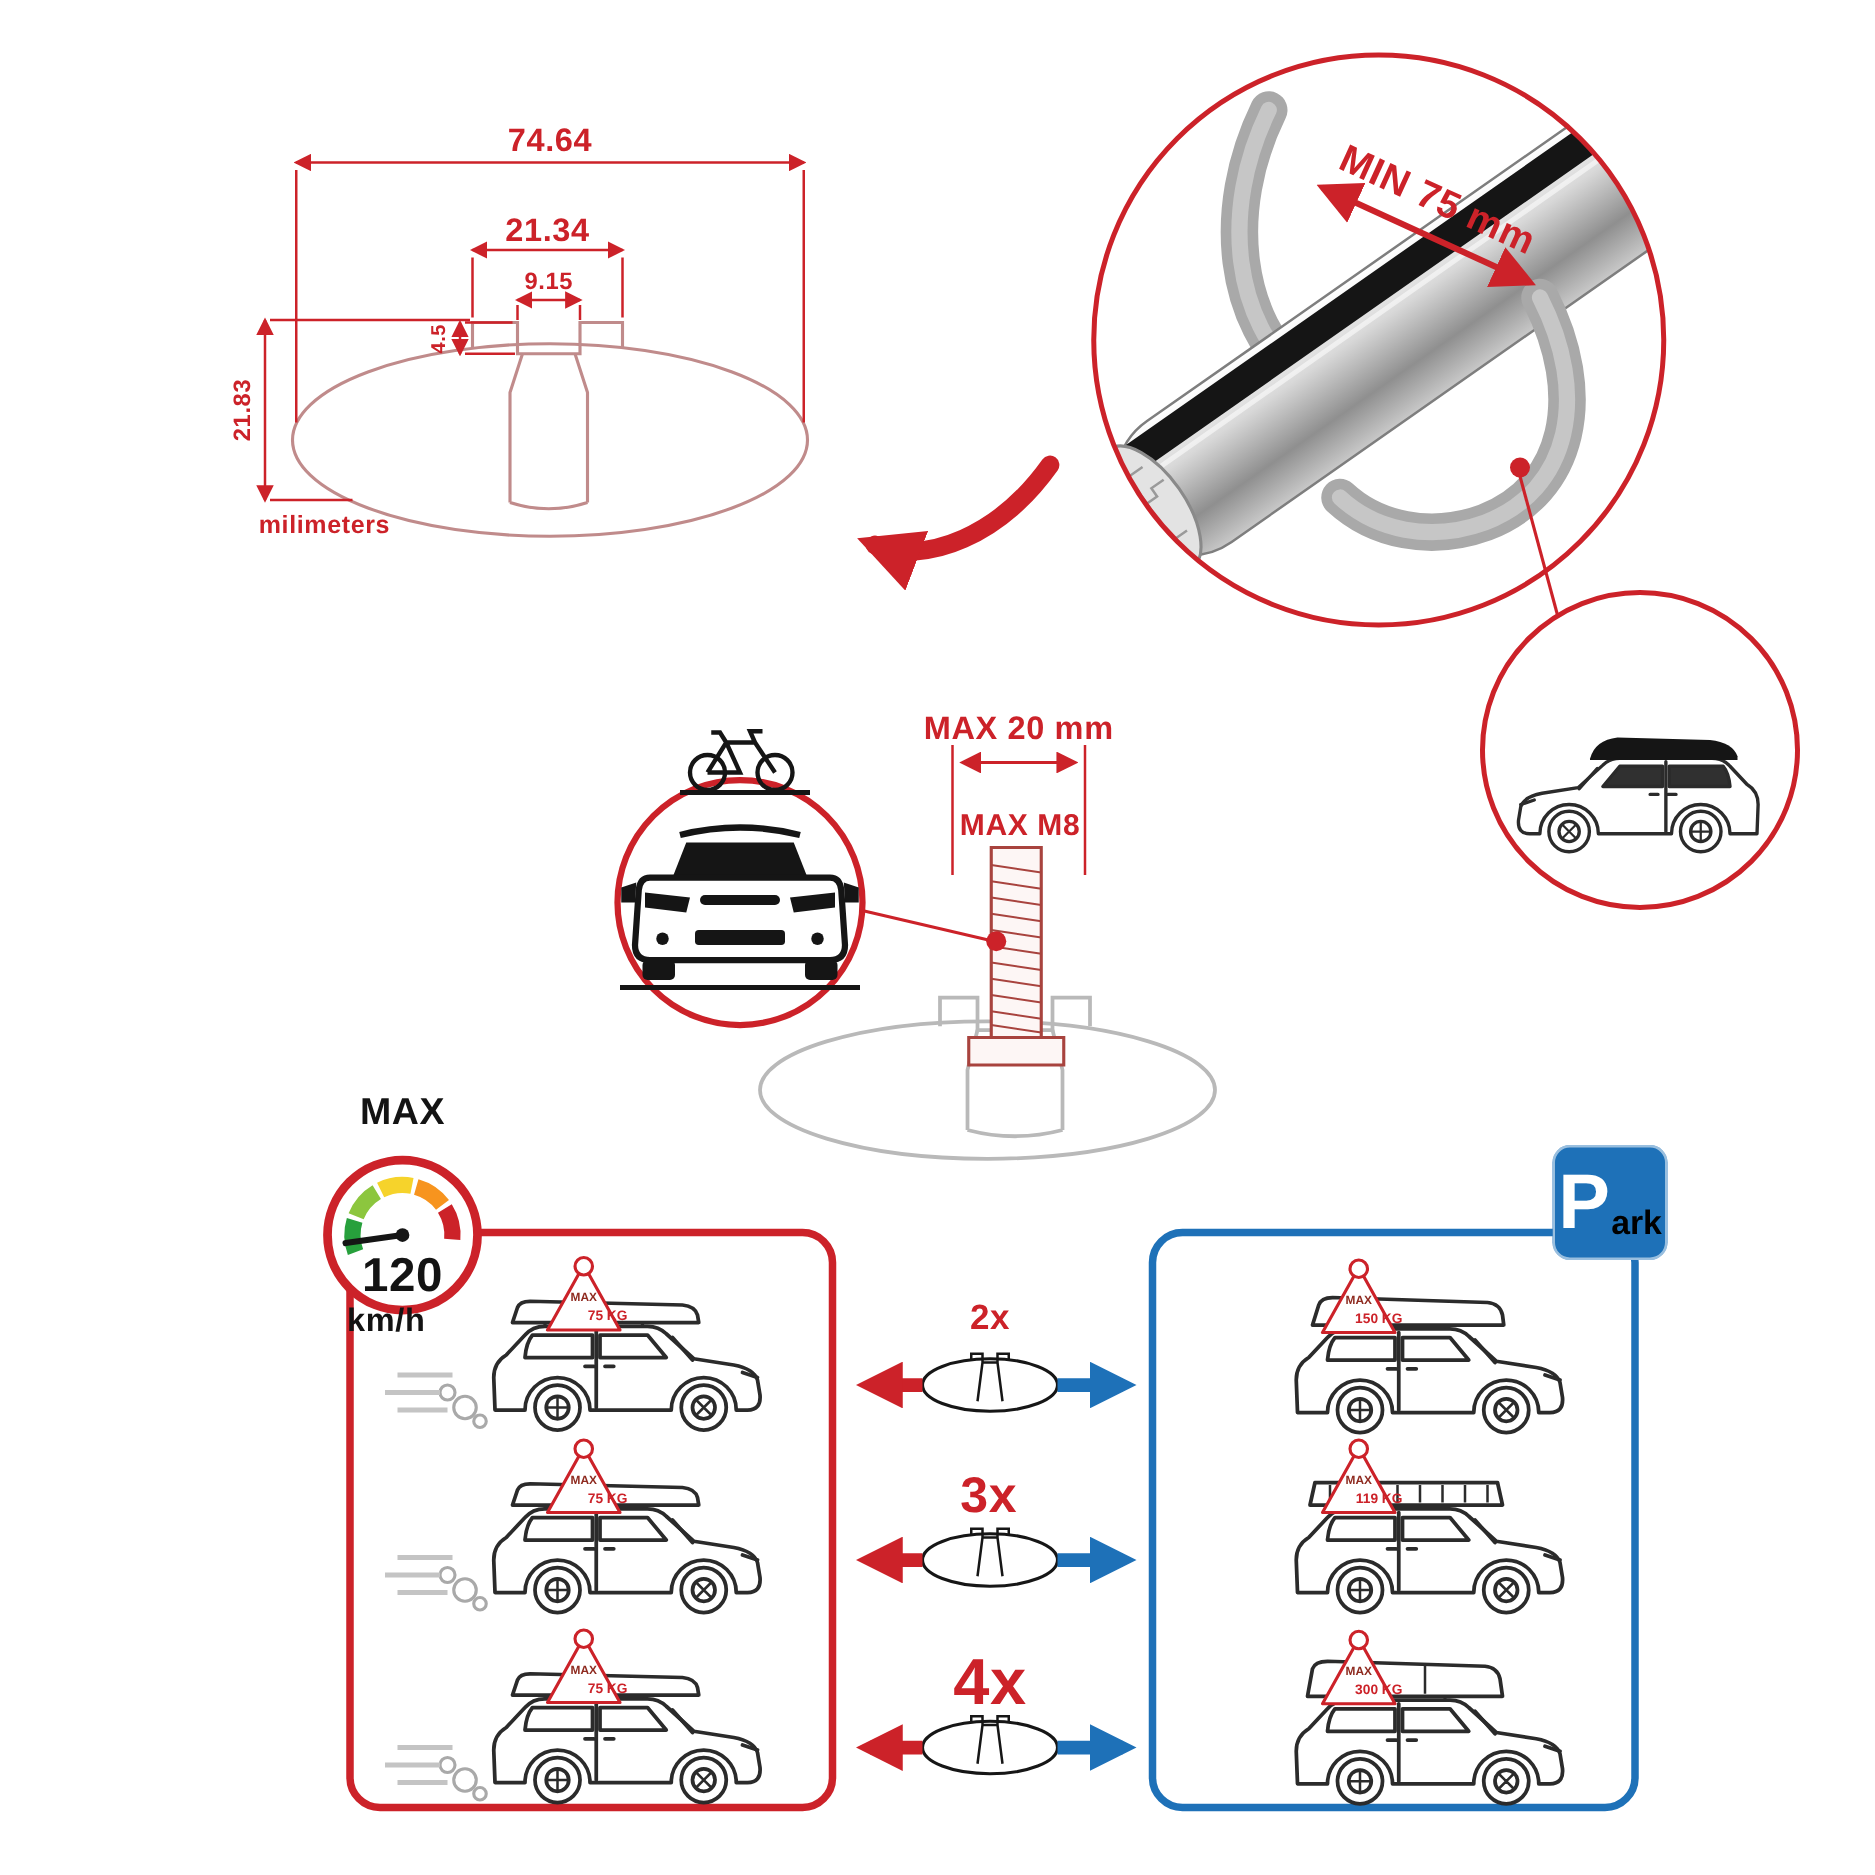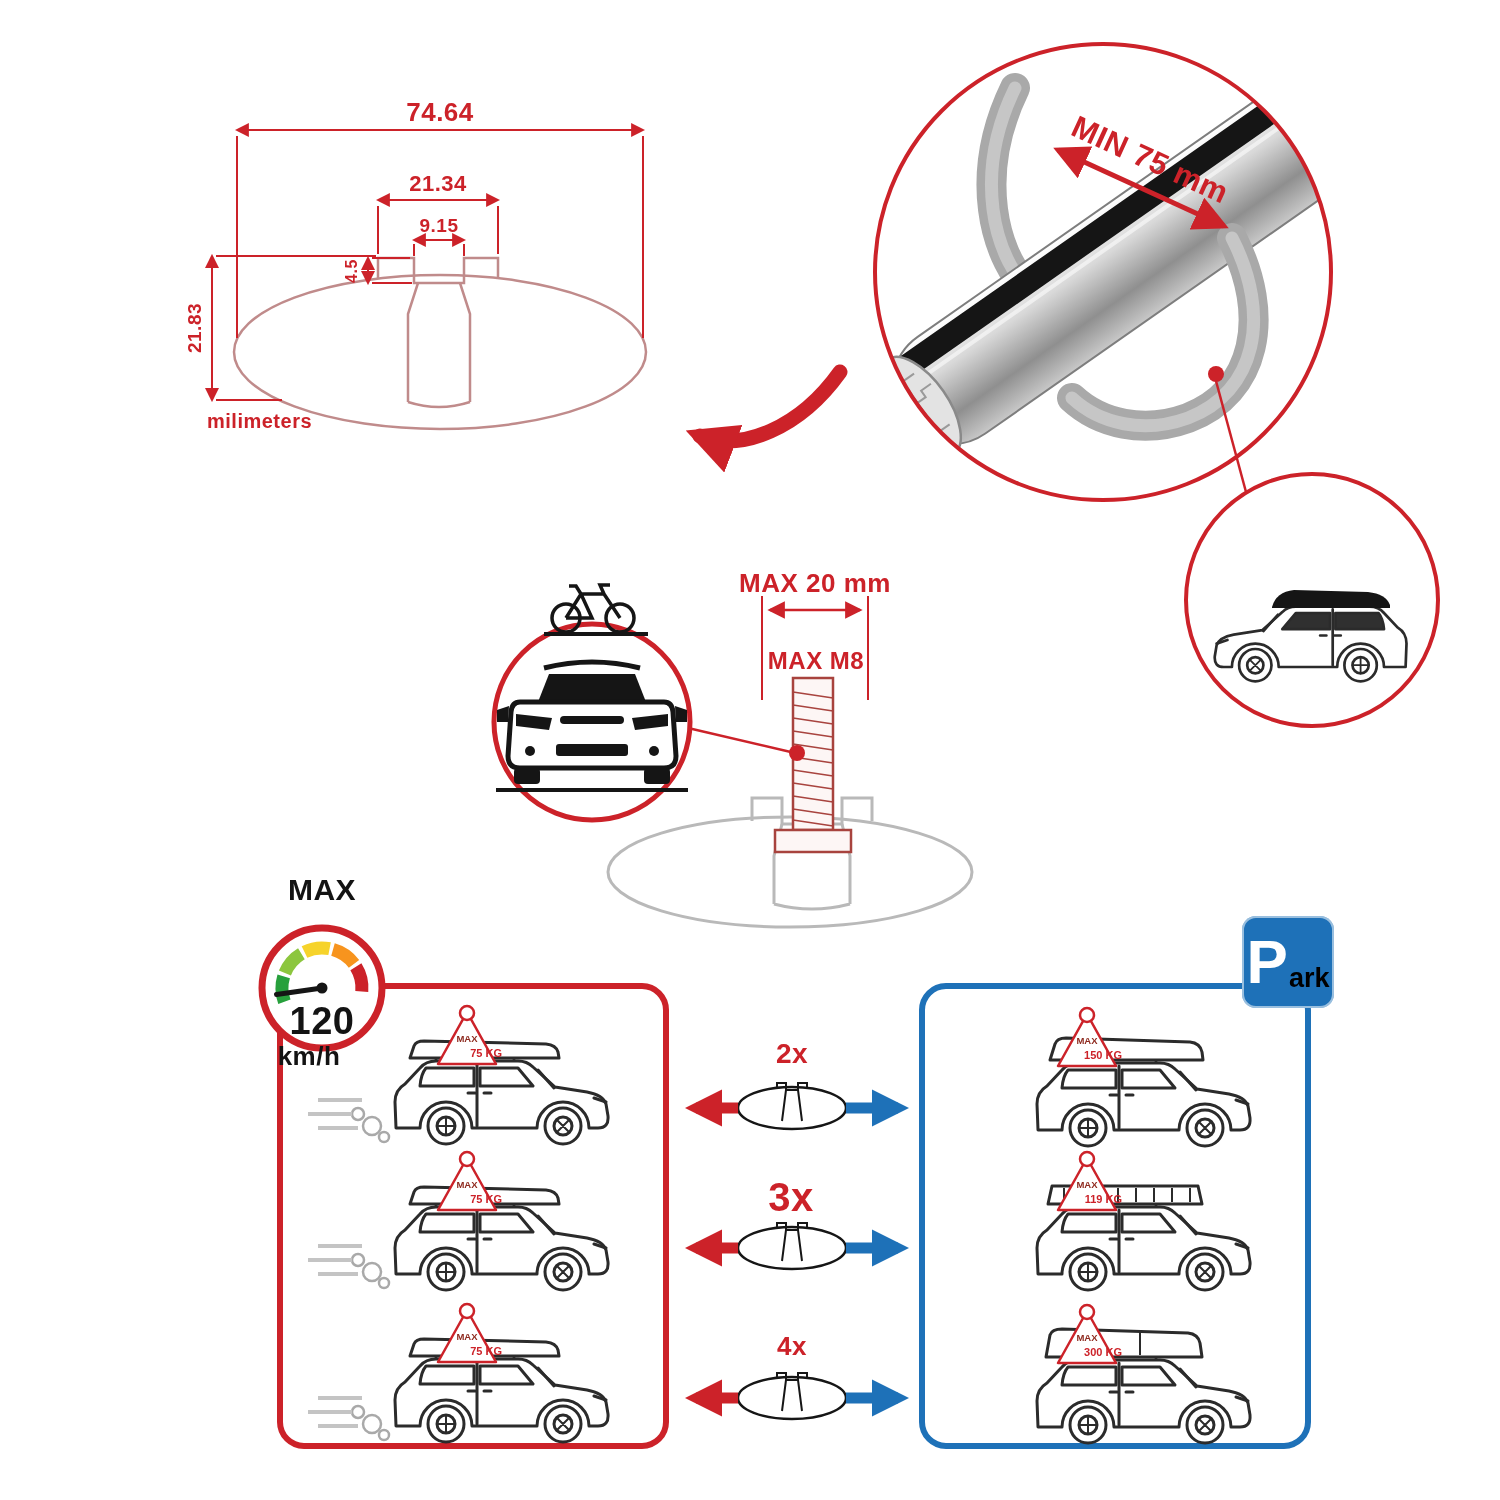--- a/index.html
+++ b/index.html
@@ -235,38 +235,38 @@
     <g stroke="#161616" fill="#fff">
       <ellipse cx="792" cy="1398" rx="54" ry="21" stroke-width="2.5"></ellipse>
       <path fill="none" stroke-width="2" d="M777,1378 V1373 H786 V1380 H798 V1373 H807 V1378 M786,1380 L782,1411 M798,1380 L802,1411"></path>
     </g>
     <line x1="738" y1="1398" x2="696" y2="1398" stroke="#cc2229" stroke-width="11" marker-end="url(#arBigRed)"></line>
     <line x1="846" y1="1398" x2="898" y2="1398" stroke="#1e71b8" stroke-width="11" marker-end="url(#arBigBlue)"></line>
   </g>
 </svg>
 
 <div class="lbl" style="left:440px;top:112px;font-size:26px">74.64</div>
-<div class="lbl" style="left:438px;top:184px;font-size:22px">21.34</div>
+<div class="lbl" style="left:438px;top:184px;font-size:26px">21.34</div>
 <div class="lbl" style="left:439px;top:226px;font-size:19px">9.15</div>
 <div class="lbl rot90" style="left:352px;top:271px;font-size:16px">4.5</div>
 <div class="lbl rot90" style="left:195px;top:328px;font-size:19px">21.83</div>
 <div class="lbl leftanchor" style="left:207px;top:421px;font-size:20px">milimeters</div>
 
 <div class="lbl" style="left:1150px;top:160px;font-size:31px;transform:translate(-50%,-50%) rotate(24.5deg)">MIN 75 mm</div>
 
 <div class="lbl" style="left:815px;top:583px;font-size:26px">MAX 20 mm</div>
 <div class="lbl" style="left:816px;top:661px;font-size:24px">MAX M8</div>
 
 <div class="lbl dark" style="left:322px;top:890px;font-size:30px">MAX</div>
 <div class="lbl dark" style="left:322px;top:1021px;font-size:38px">120</div>
 <div class="lbl dark" style="left:309px;top:1056px;font-size:26px">km/h</div>
 
 <div class="lbl" style="left:792px;top:1054px;font-size:28px">2x</div>
 <div class="lbl" style="left:791px;top:1197px;font-size:40px">3x</div>
-<div class="lbl" style="left:792px;top:1346px;font-size:26px">4x</div>
+<div class="lbl" style="left:792px;top:1346px;font-size:52px">4x</div>
 
 <div class="park-sign">
   <span class="park-p">P</span>
       <span class="park-ark">ark</span>
 </div>
 
 <div class="badge" style="left:432px;top:1004px">
   <svg width="70" height="64" viewBox="0 0 70 64">
     <g stroke="#cc2229" stroke-width="2.5" fill="#fff" stroke-linejoin="round">
       <path d="M35,8 L6,60 L64,60 Z"></path>

